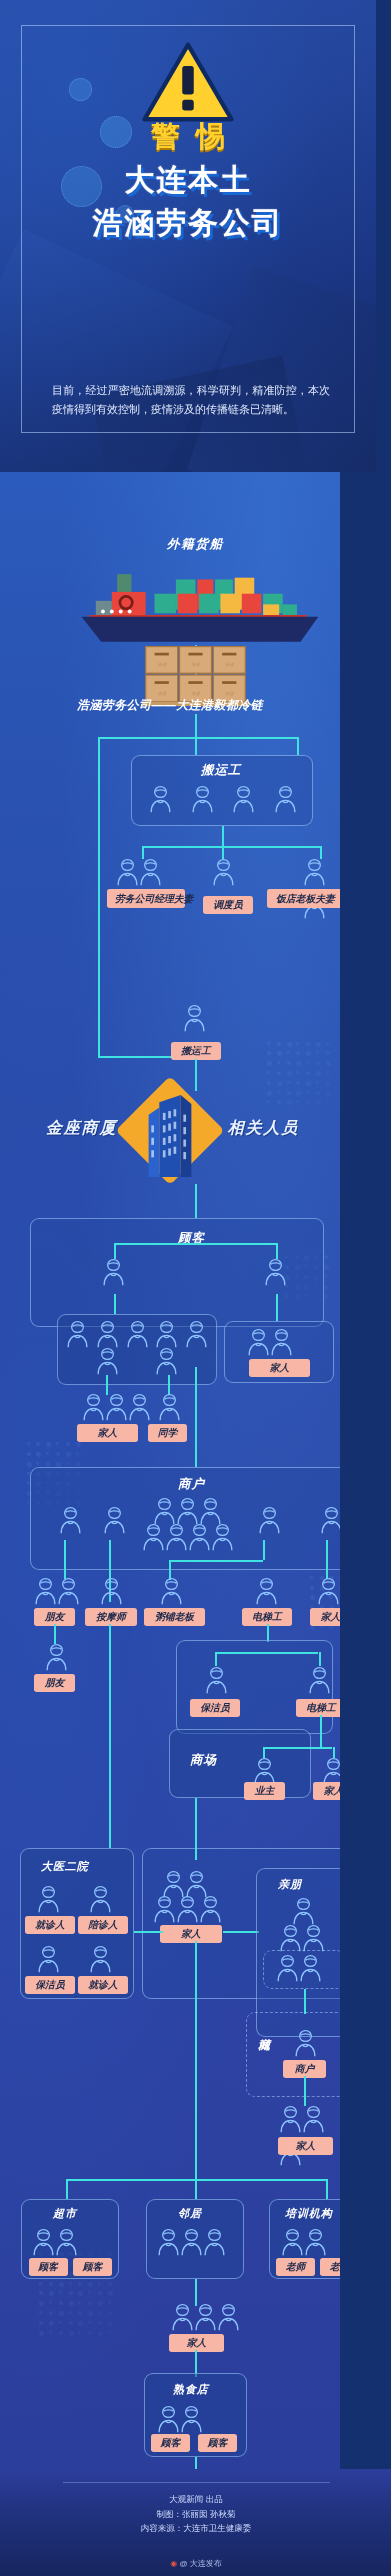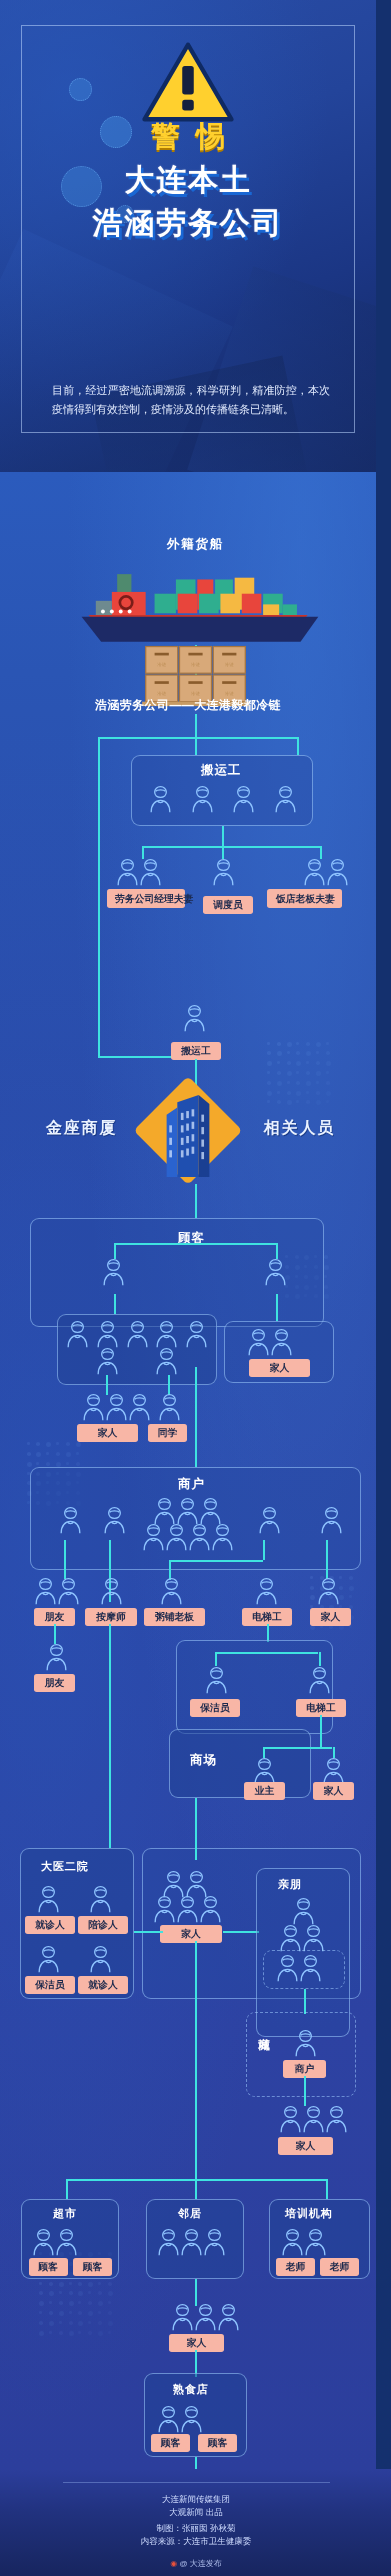--- a/index.html
+++ b/index.html
@@ -46,26 +46,27 @@
     text-shadow:2.7px 2.7px 0 rgba(25,105,215,.95), 0 0 1.8px rgba(255,255,255,.4);
   }
   .hero-desc{
     position:absolute;left:52px;right:46px;top:381px;
     font-family:"Liberation Serif","DejaVu Serif",serif;
     font-size:11px;line-height:18.7px;color:#e3ecff;text-align:justify;
   }
 
   
   .chain{
-    position:relative;width:376px;height:1997px;
+    position:relative;width:340px;height:1997px;
     background:
       radial-gradient(ellipse at 80% 4%, rgba(60,120,215,.55), transparent 55%),
       radial-gradient(ellipse at 12% 55%, rgba(40,90,190,.4), transparent 55%),
       linear-gradient(180deg,#2b5bbd 0%,#2a55b4 10%,#2a4aa8 32%,#2b46a6 55%,#2d42a2 78%,#2c3e9c 100%);
     overflow:hidden;
+    font-style:italic;
   }
   .chain .bgdots{position:absolute;}
   .bgdot{position:absolute;border-radius:50%;background:rgba(130,185,255,.30);}
   
   .ln{position:absolute;background:#3fe3e0;}
   .ln.v{width:1.8px;}
   .ln.h{height:1.8px;}
 
   
   .person{position:relative;display:inline-block;}
@@ -1158,21 +1159,20 @@
   <div class="chip" style="left:151px;top:1962px;width:39px;">顾客</div>
   <div class="chip" style="left:198px;top:1962px;width:39px;">顾客</div>
 
   <div class="ln v" style="left:195px;top:1985px;height:23px;"></div>
   <div style="position:absolute;left:183px;top:1914px;width:0;height:0;"></div>
 
 </div>
 
 <div class="footer">
   <div class="divider"></div>
-  <p>大连新闻传媒集团</p>
   <p>大观新闻 出品</p>
   <p style="margin-top:2px">制图：张丽囡 孙秋菊</p>
   <p>内容来源：大连市卫生健康委</p>
   <div class="wb">
     <span class="icon">◉</span>
     <span>@ 大连发布</span>
   </div>
 </div>
 
 

